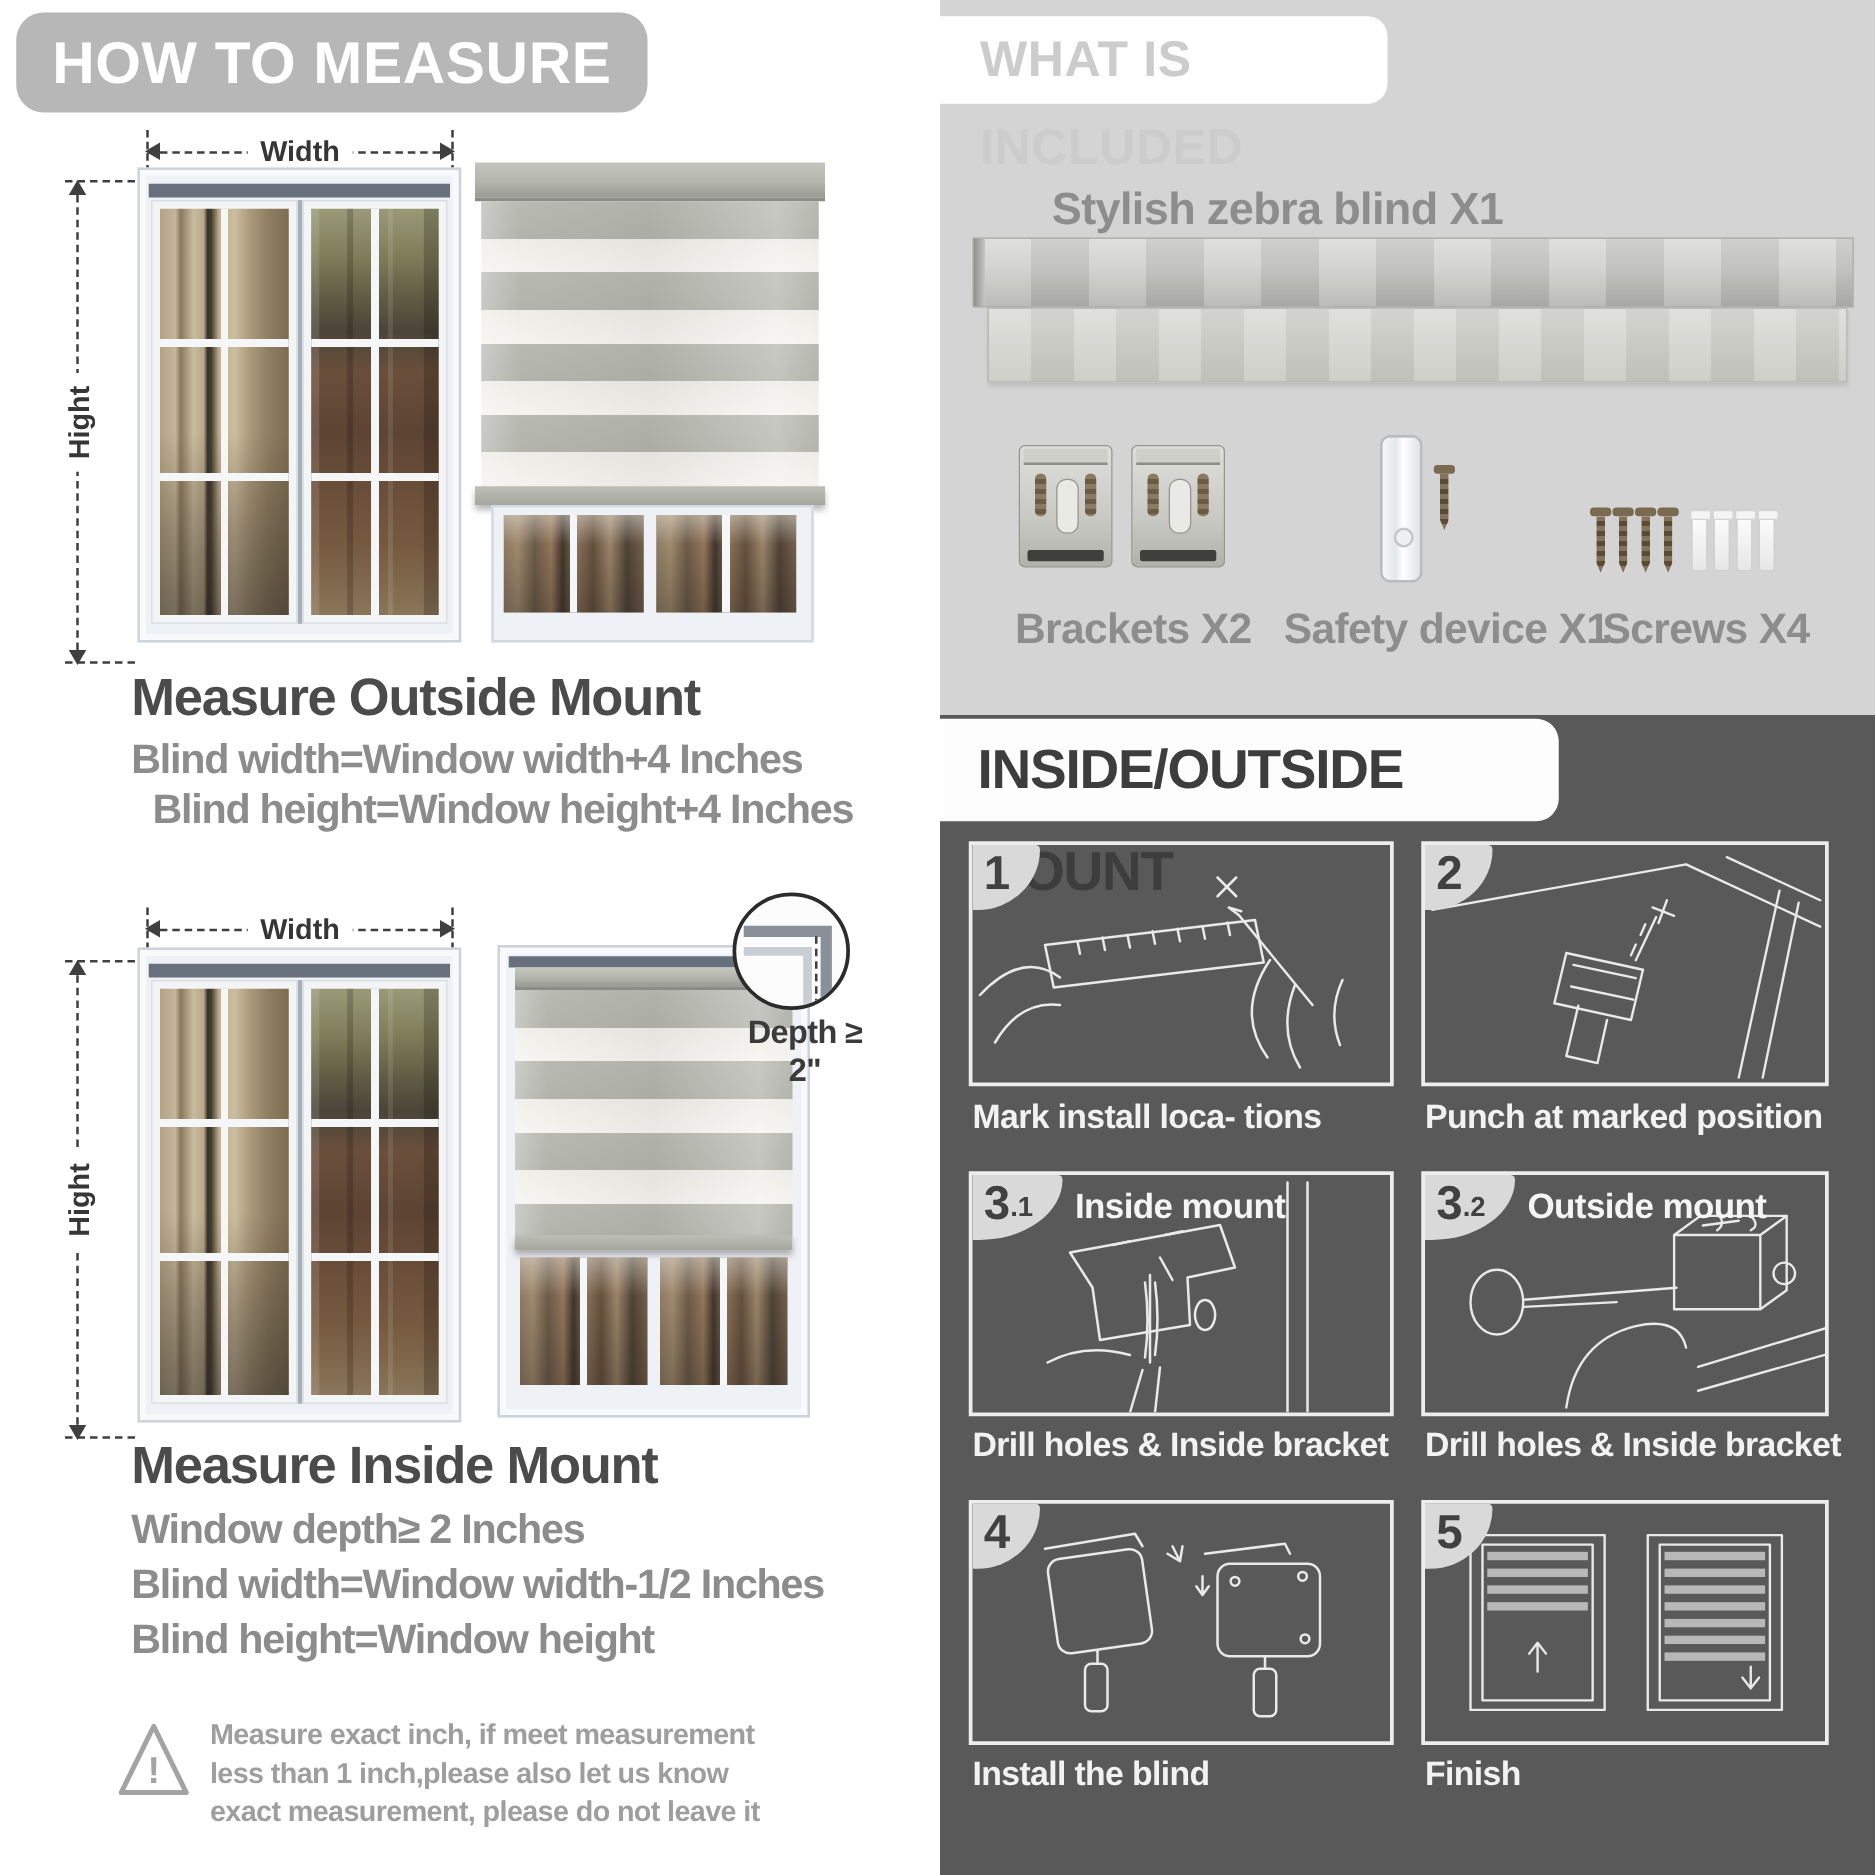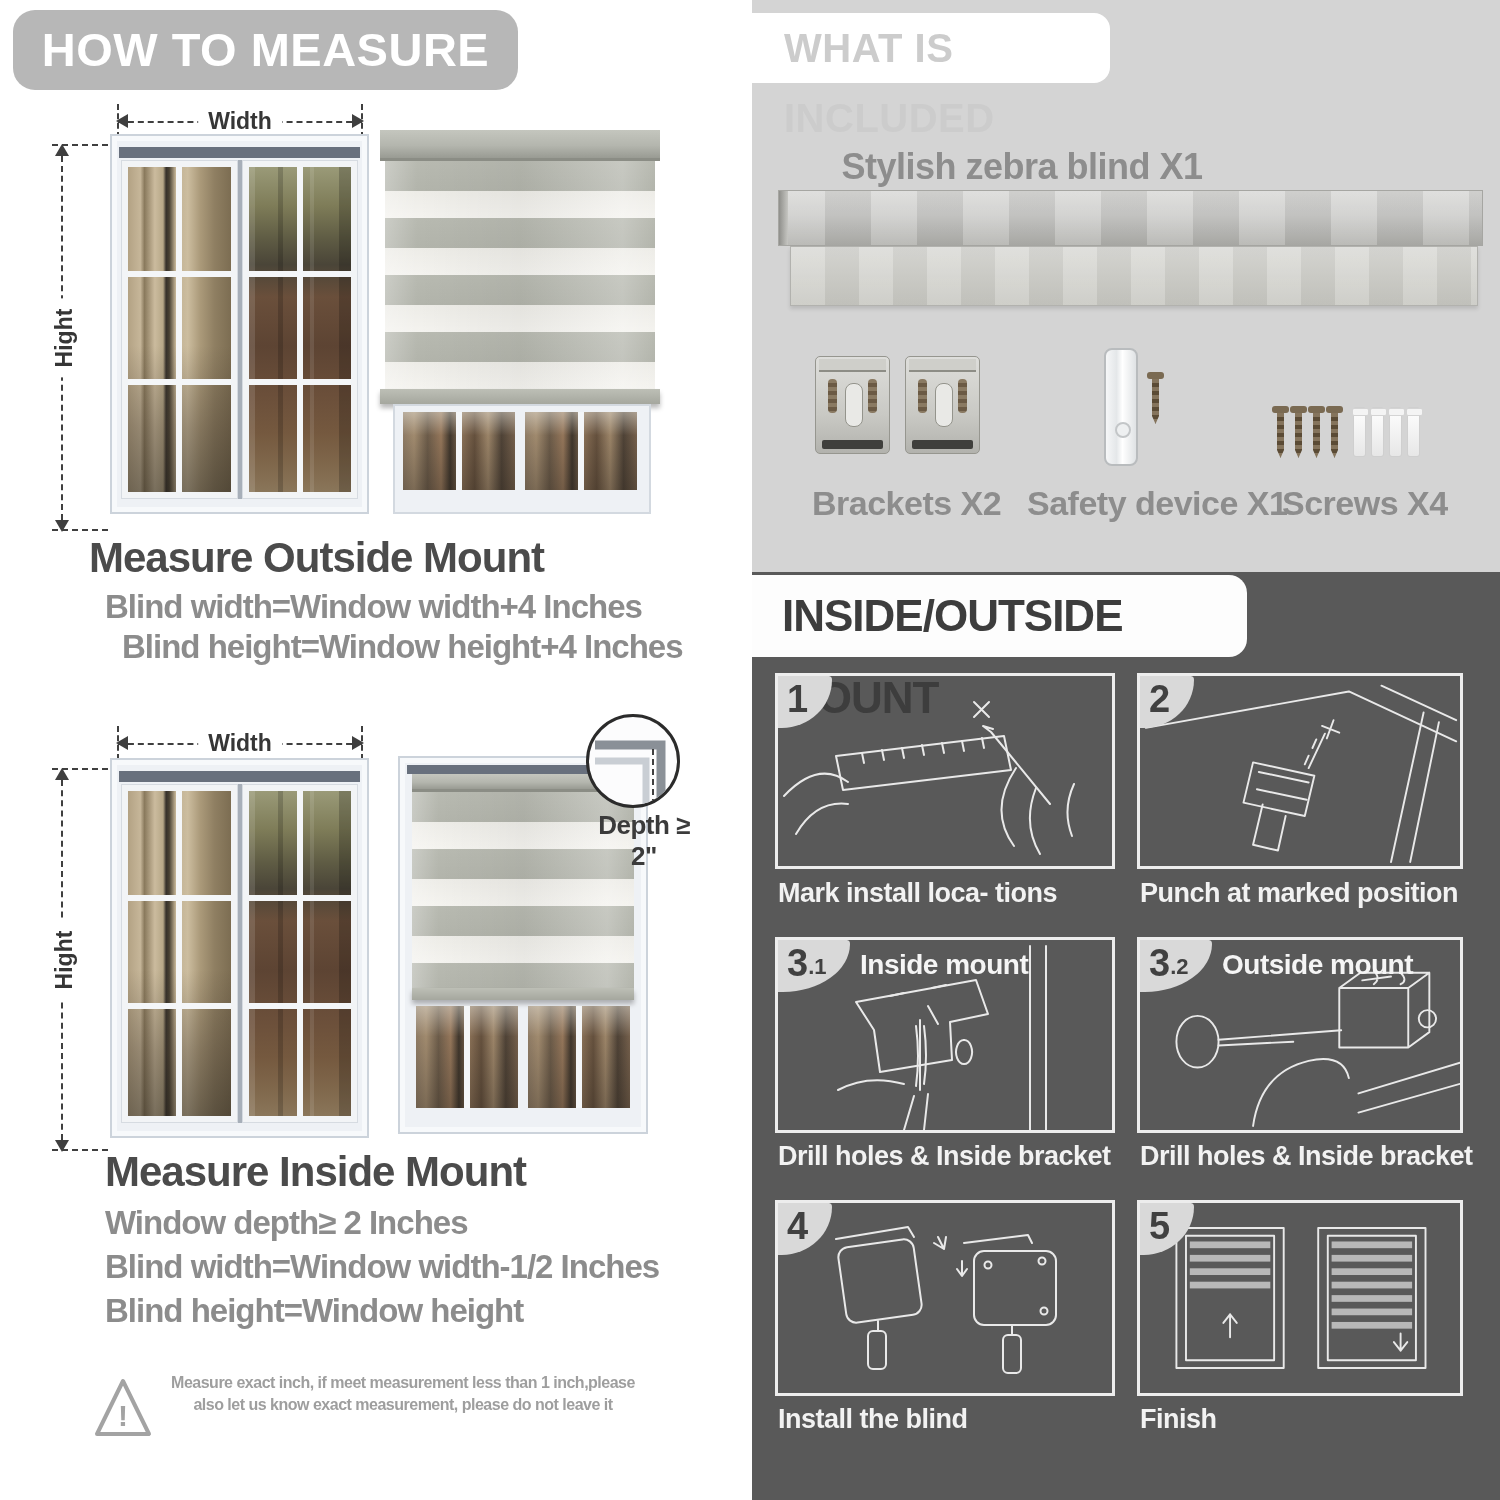--- a/index.html
+++ b/index.html
@@ -63,21 +63,21 @@
   .rail{background:linear-gradient(180deg,#bdbfb6,#a5a79e);box-shadow:0 4px 5px rgba(0,0,0,.28);}
   .lower-frame{background:#eef1f5;border:2px solid #d3d9e0;}
 
   
   .magnifier{width:94px;height:94px;border-radius:50%;border:3px solid #2b2b2b;background:#fcfcfd;overflow:hidden;box-sizing:border-box;}
   .depth-label{font-size:26px;font-weight:bold;color:#3b3b3b;letter-spacing:-0.5px;}
 
   
   .m-title{font-size:42px;font-weight:bold;color:#4b4b4b;letter-spacing:-1px;white-space:nowrap;}
   .m-line{font-size:33px;font-weight:bold;color:#8c8c8c;letter-spacing:-1px;white-space:nowrap;}
-  .warn-text{font-size:16px;font-weight:bold;color:#9e9e9e;letter-spacing:-0.5px;line-height:1.35;text-align:center;}
+  .warn-text{font-size:23px;font-weight:bold;color:#9e9e9e;letter-spacing:-0.5px;line-height:1.35;}
 
   
   .blind-title{font-size:36px;font-weight:bold;color:#8d8d8d;letter-spacing:-0.5px;text-align:center;}
   .item-label{font-size:34px;font-weight:bold;color:#8d8d8d;letter-spacing:-0.5px;text-align:center;white-space:nowrap;}
   .bar-main{background:
     repeating-linear-gradient(90deg,rgba(255,255,255,.14) 0 46px,rgba(0,0,0,.05) 46px 92px),
     linear-gradient(180deg,#dadad8 0%,#ccccca 45%,#b0b0ac 100%);
     border:1px solid #a6a6a2;box-sizing:border-box;}
   .bar-main::before{content:"";position:absolute;left:0;top:0;bottom:0;width:9px;background:linear-gradient(90deg,#8f8f8b,#c6c6c2);}
   .bar-sub{background:
@@ -150,21 +150,21 @@
   <div class="abs" style="left:380px;top:130px;width:280px;height:382px;">
     <div class="abs cassette" style="left:0;top:0;width:280px;height:31px;"></div>
     <div class="abs stripes" style="left:5px;top:31px;width:270px;height:228px;"></div>
     <div class="abs rail" style="left:0;top:259px;width:280px;height:15px;"></div>
     <div class="abs lower-frame" style="left:13px;top:274px;width:254px;height:106px;">
       <div class="street" style="left:8px;top:6px;width:112px;height:78px;"></div>
       <div class="street" style="left:130px;top:6px;width:112px;height:78px;"></div>
     </div>
   </div>
 
-  <div class="abs m-title" style="left:89px;top:534px;text-align:right;">Measure Outside Mount</div>
+  <div class="abs m-title" style="left:105px;top:534px;text-align:right;">Measure Outside Mount</div>
   <div class="abs m-line" style="left:105px;top:588px;">Blind width=Window width+4 Inches</div>
   <div class="abs m-line" style="left:122px;top:628px;">Blind height=Window height+4 Inches</div>
 
   <div class="abs dim-h" style="left:118px;top:743px;width:244px;">
     <span class="ah left"></span>
     <span class="ah right"></span>
     <span class="dim-label">Width</span>
   </div>
   <div class="abs tick-v" style="left:117px;top:726px;"></div>
   <div class="abs tick-v" style="left:361px;top:726px;"></div>

